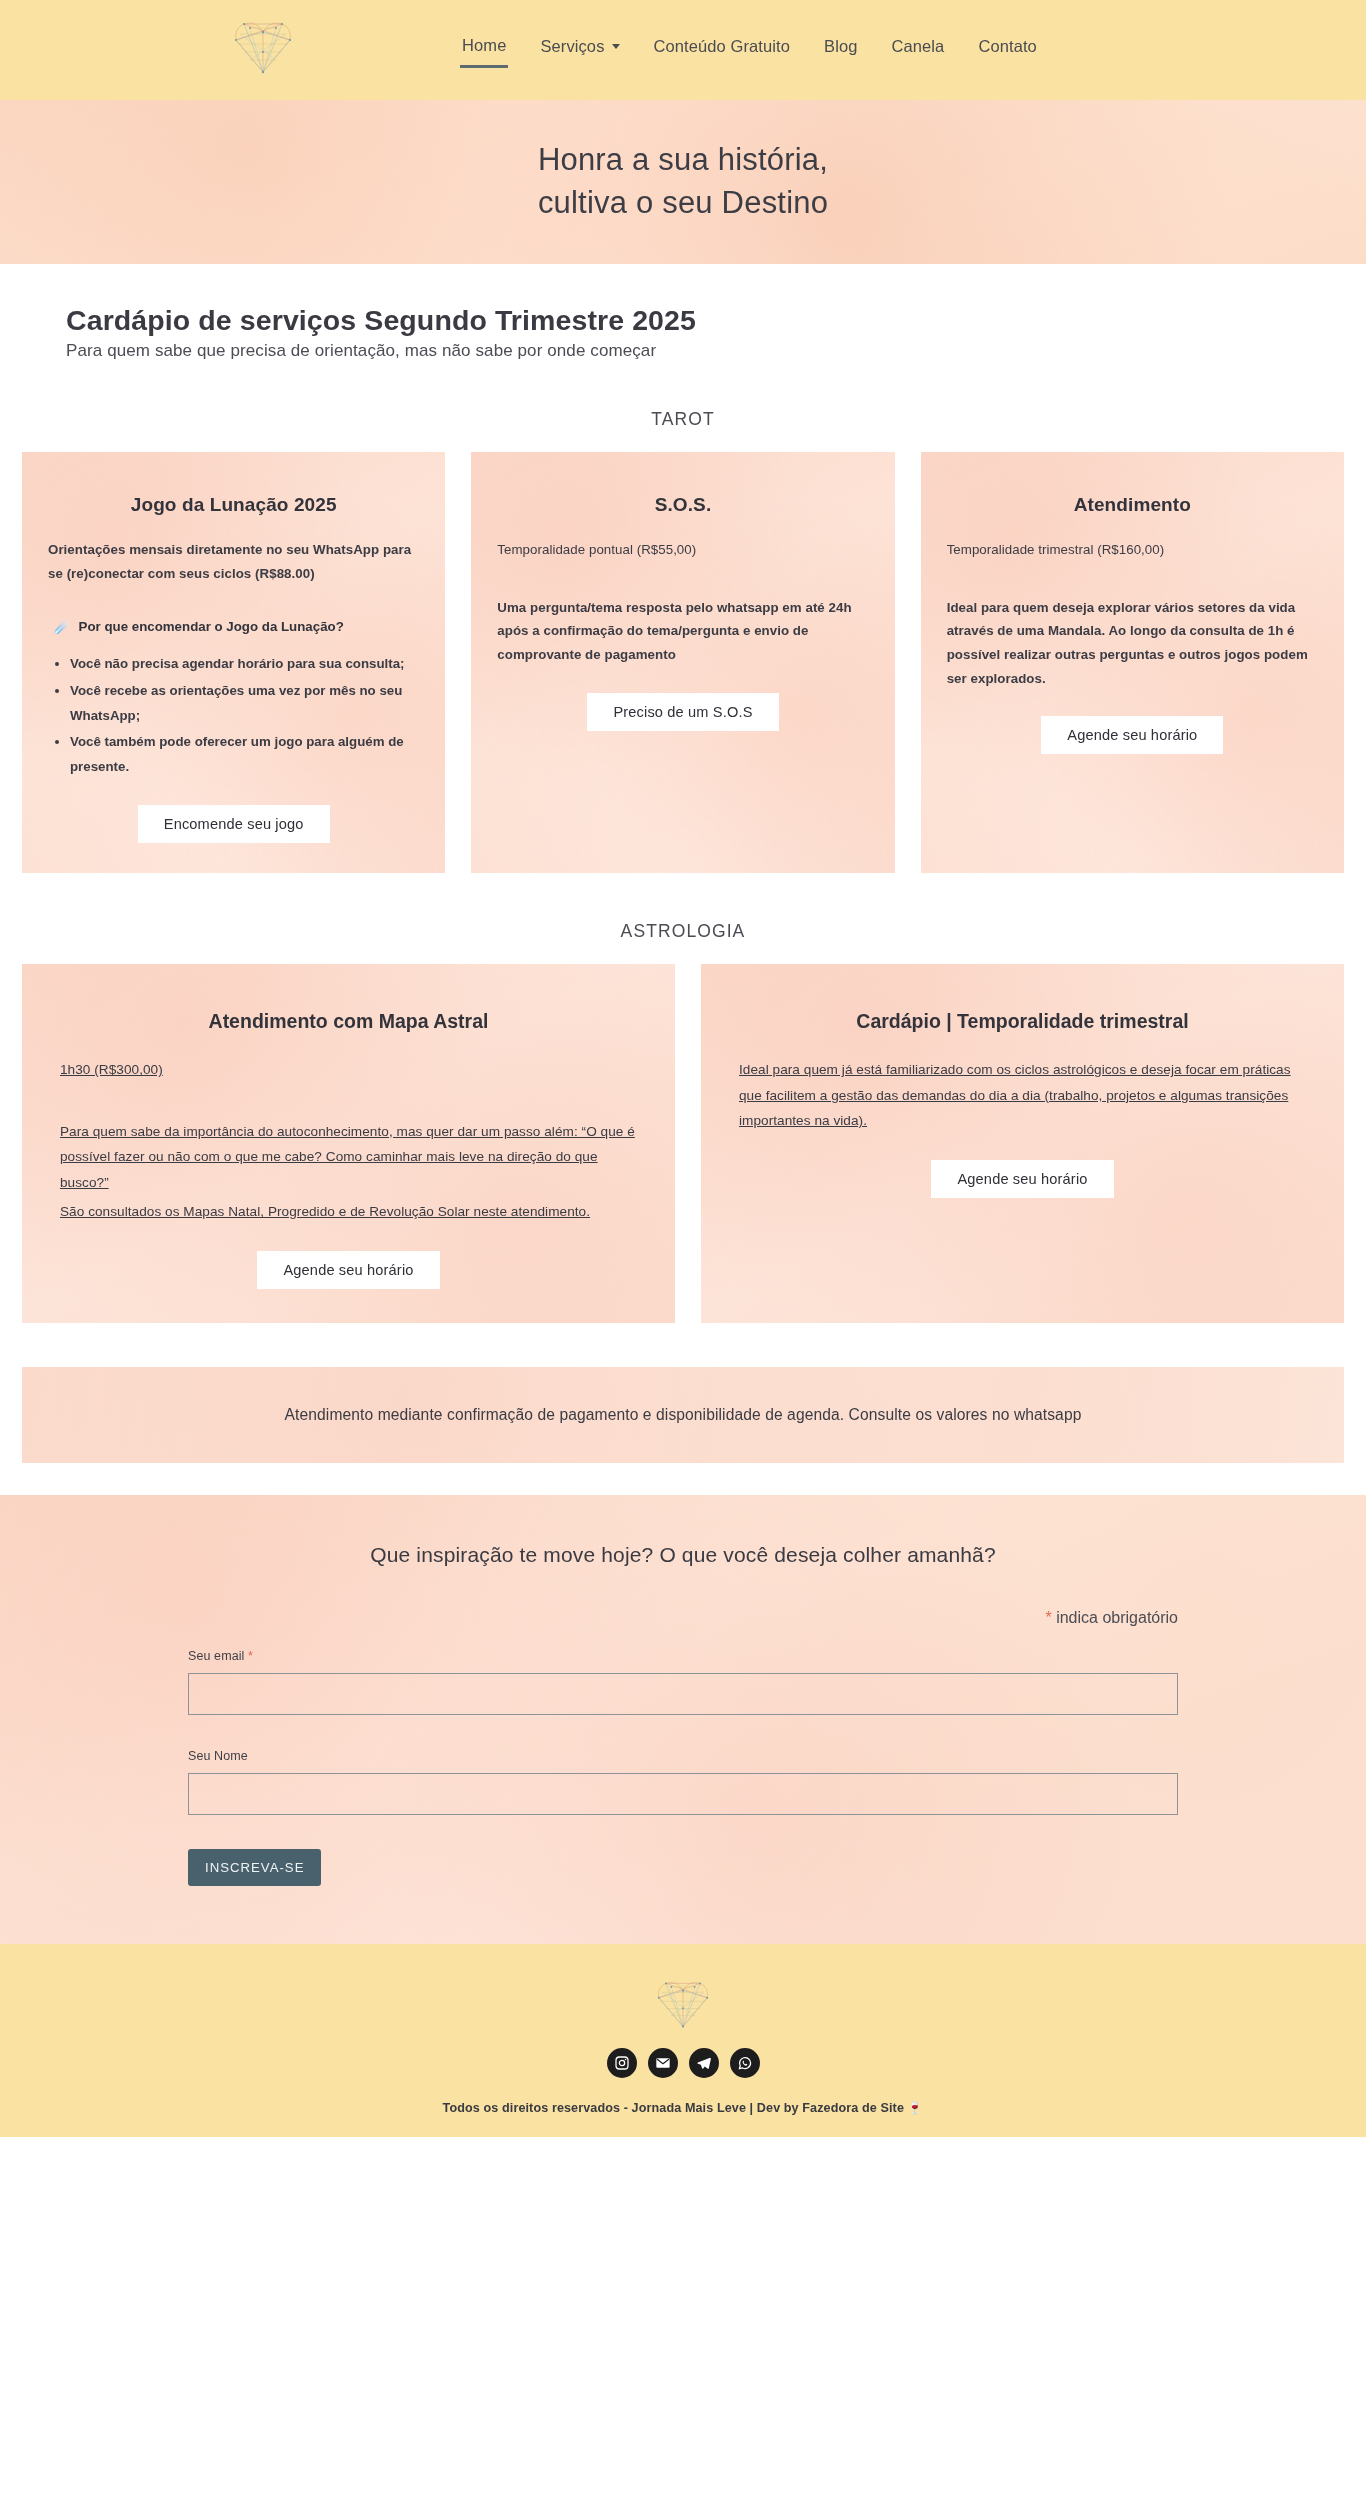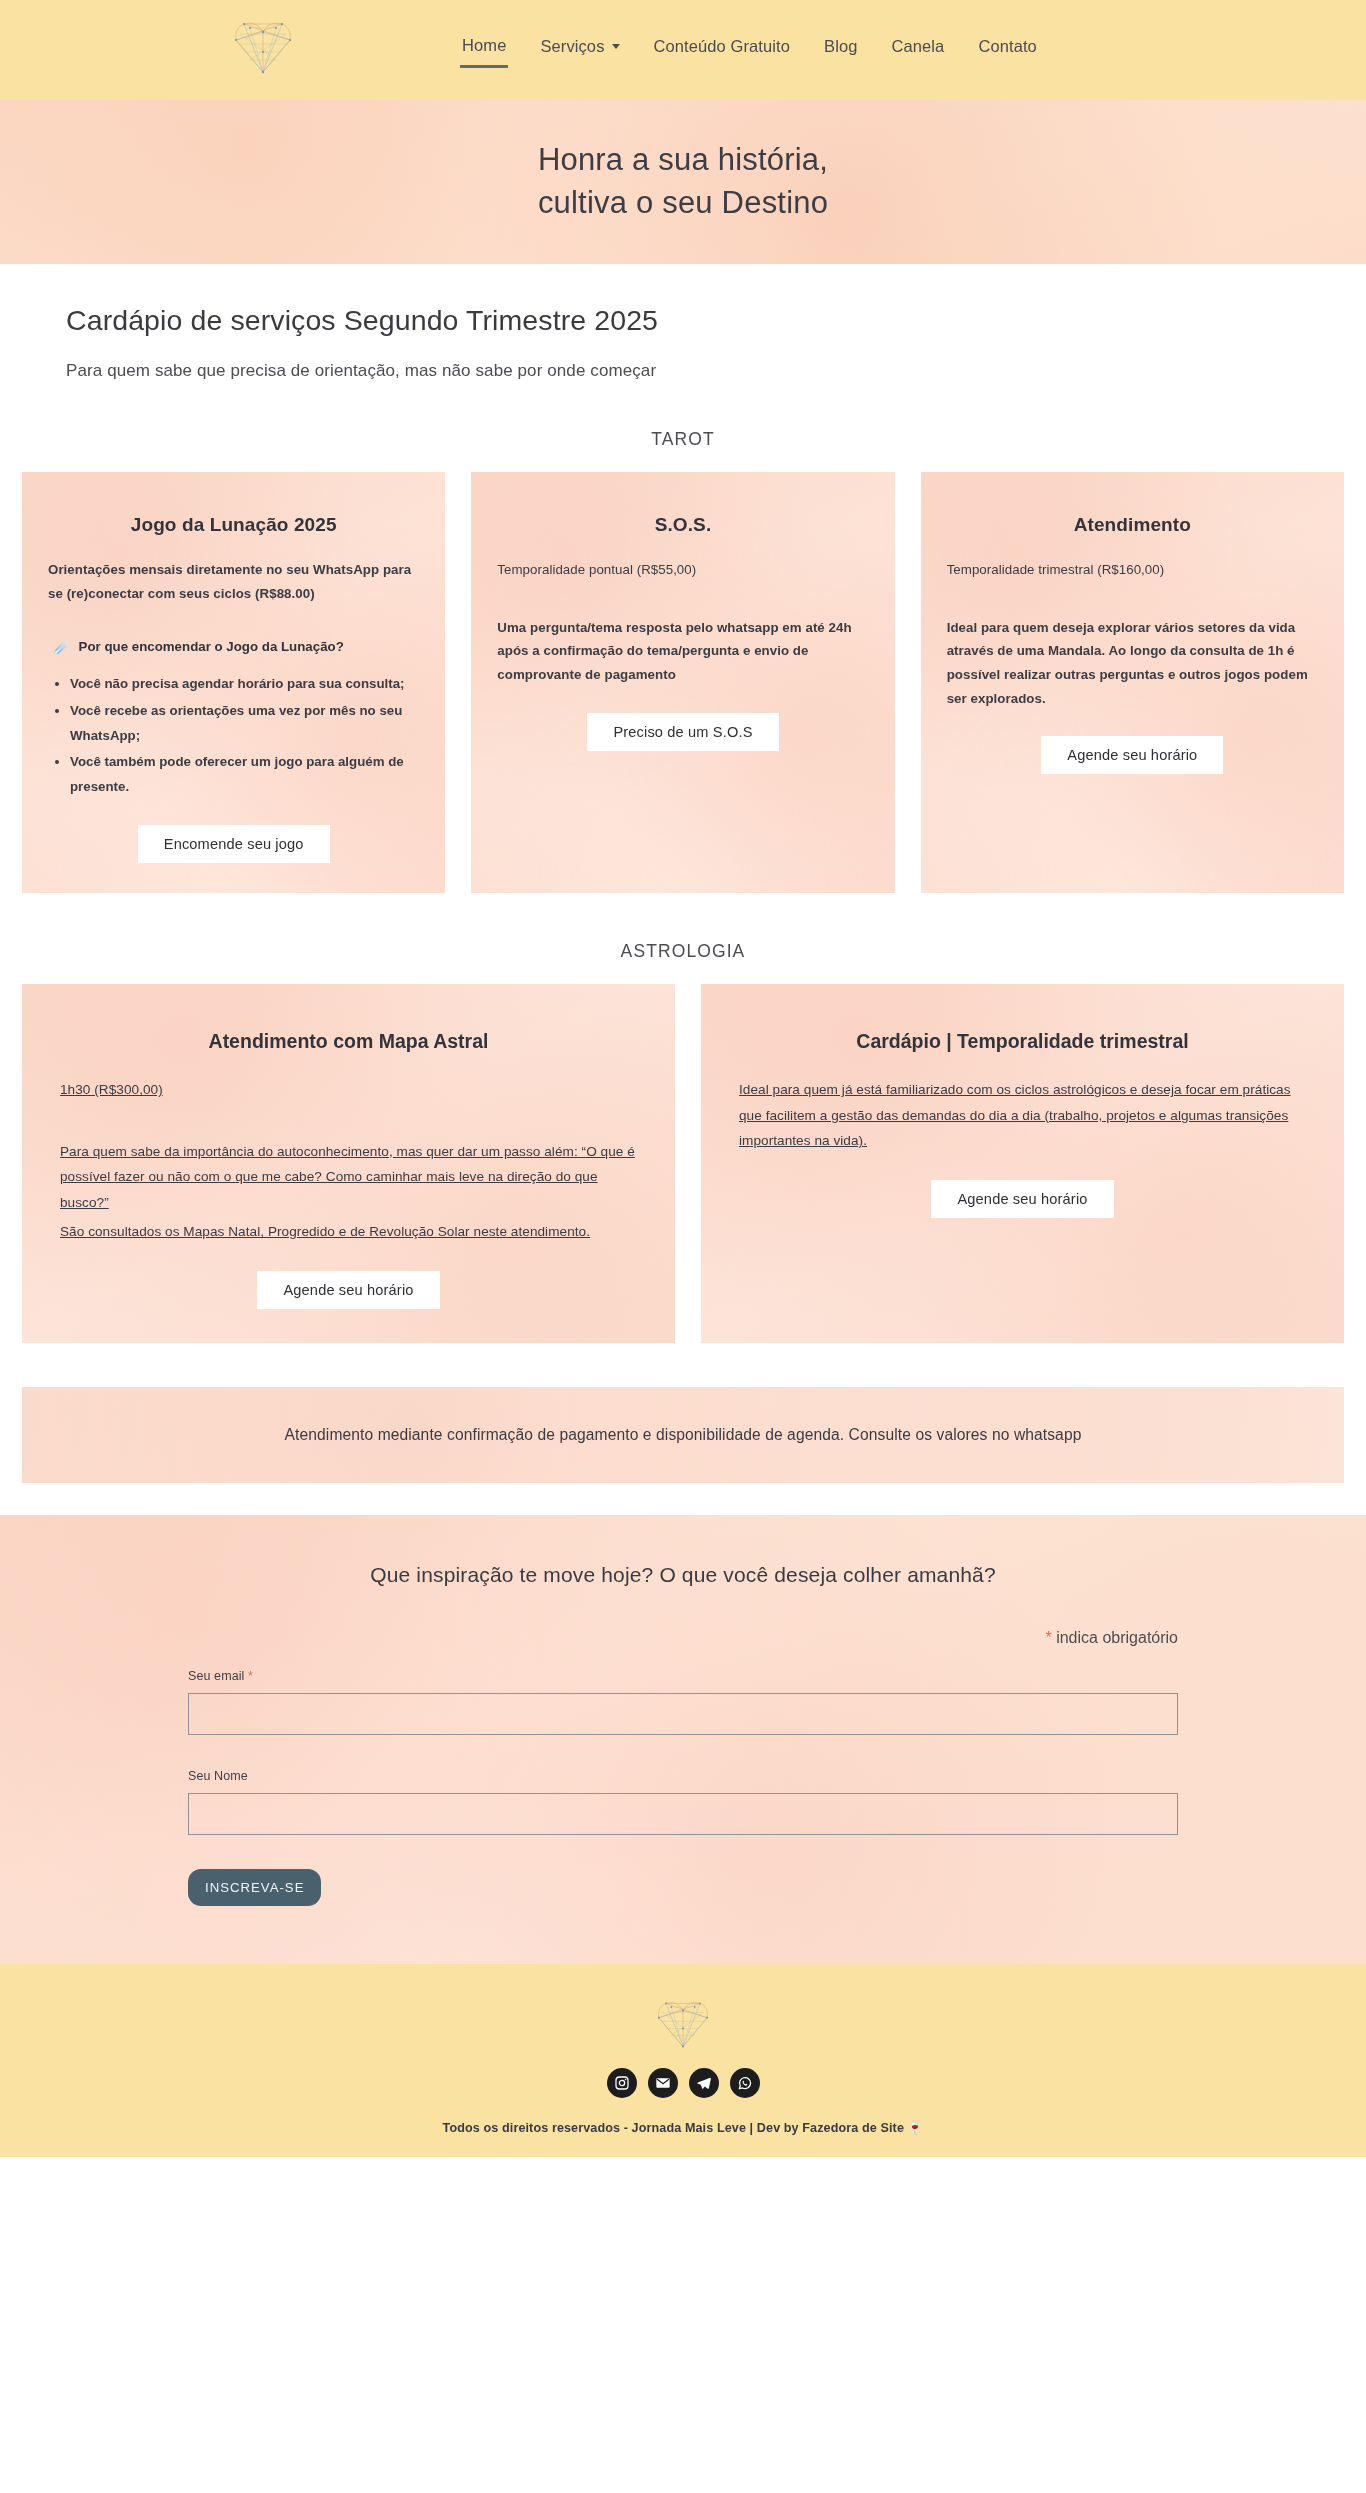--- a/index.html
+++ b/index.html
@@ -80,23 +80,23 @@
     font-weight: 400;
   }
 
   
   .page { background:#fff; }
 
   .sec-head { padding: 40px 0 0 66px; }
   .sec-title {
     font-size: 28.5px;
     color: #3a3a42;
-    font-weight: 400;
-    letter-spacing: .1px;
-    margin: 0 0 24px 0;
+    font-weight: 700;
+    letter-spacing: .1px;
+    margin: 0 0 4px 0;
   }
   .sec-sub {
     font-size: 17px;
     color: #4c4c54;
     margin: 0;
     letter-spacing: .1px;
   }
 
   .cat-title {
     text-align: center;
@@ -268,21 +268,21 @@
   }
   .submit {
     background: #49606d;
     color: #eef3f5;
     border: none;
     font-family: inherit;
     font-size: 13.2px;
     letter-spacing: 1px;
     padding: 11px 17px;
     cursor: pointer;
-    border-radius: 13px;
+    border-radius: 3px;
   }
 
   
   .footer {
     background: #fae3a2;
     padding: 34px 0 22px 0;
     text-align: center;
   }
   .footer-logo { display:flex; justify-content:center; margin-bottom: 18px; }
   .socials { display:flex; justify-content:center; gap: 11px; margin-bottom: 22px; }

